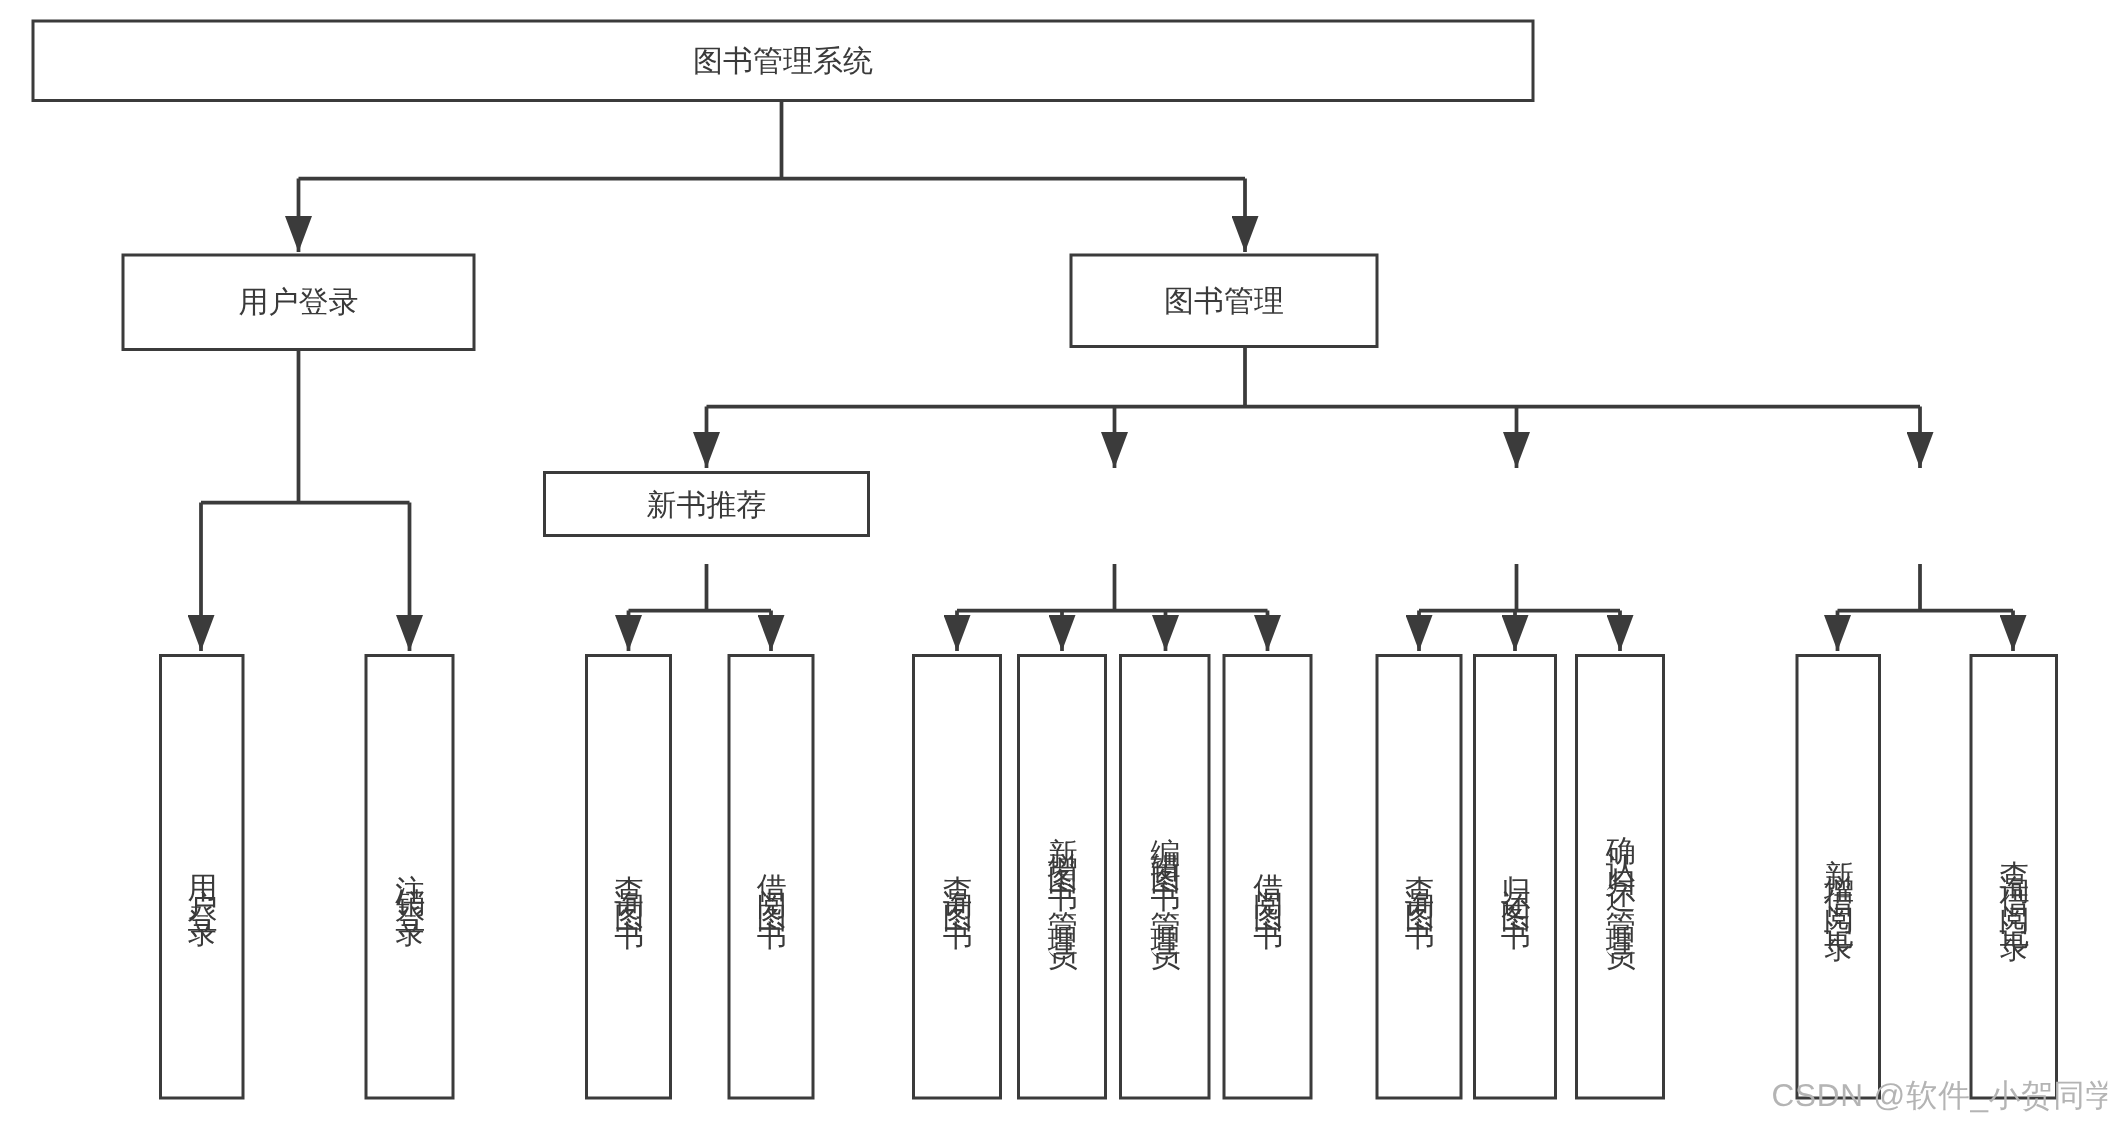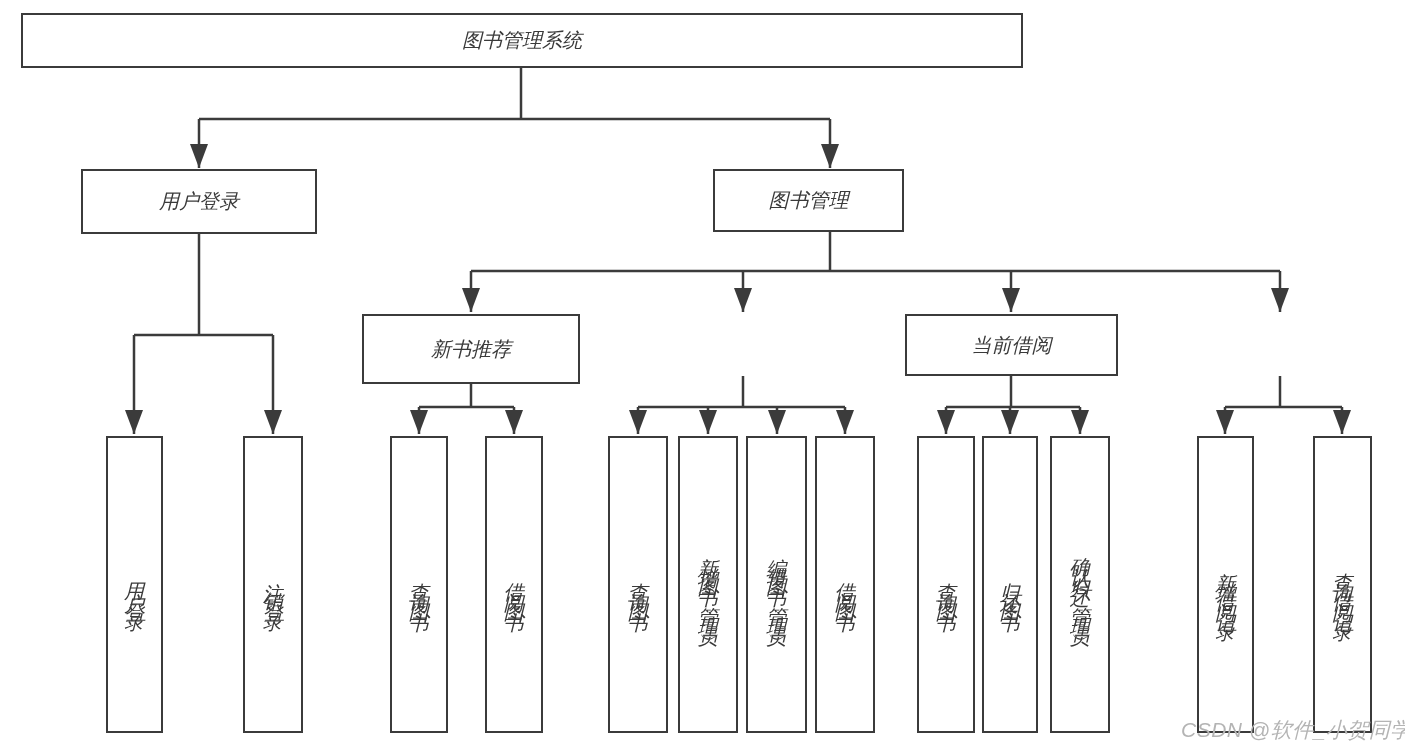--- a/index.html
+++ b/index.html
@@ -1,18 +1,18 @@
 <!DOCTYPE html>
 <html><head>
 <meta charset="utf-8">
 <style>
   html,body{margin:0;padding:0;background:#ffffff;}
   #canvas{
     position:relative;width:1405px;height:747px;background:#ffffff;overflow:hidden;
-    font-family:"Liberation Sans","DejaVu Sans",sans-serif;color:#3a3a3a;font-style:italic;
+    font-family:"Liberation Sans","DejaVu Sans",sans-serif;color:#3a3a3a;
   }
   #wires{position:absolute;left:0;top:0;width:1405px;height:747px;}
   .box{
     position:absolute;box-sizing:border-box;background:#ffffff;
     border:2.5px solid #3b3b3b;display:flex;align-items:center;justify-content:center;
     font-size:20px;color:#3a3a3a;z-index:2;
   }
   .vbox{
     writing-mode:vertical-rl;text-orientation:mixed;letter-spacing:10px;
     line-height:1;padding-top:4px;
@@ -73,24 +73,23 @@
       <path d="M1280 376 V407"></path>
       <path d="M1225 407 H1342"></path>
       <path d="M1225 407 V434" marker-end="url(#arrow)"></path>
       <path d="M1342 407 V434" marker-end="url(#arrow)"></path>
     </g>
   </svg>
 
   <div class="box" style="left:21px;top:13px;width:1002px;height:55px">图书管理系统</div>
 
   <div class="box" style="left:81px;top:169px;width:236px;height:65px">用户登录</div>
-  <div class="box" style="left:713px;top:169px;width:191px;height:63px">图书管理</div>
+  <div class="box" style="left:713px;top:169px;width:206px;height:63px">图书管理</div>
 
-  <div class="box" style="left:362px;top:314px;width:218px;height:70px">新书推荐</div>
-  <div class="box" style="left:905px;top:314px;width:213px;height:62px">当前借阅</div>
+  <div class="box" style="left:362px;top:314px;width:218px;height:44px">新书推荐</div>
 
   <div class="box vbox" style="left:106px;top:436px;width:57px;height:297px">用户登录</div>
   <div class="box vbox" style="left:243px;top:436px;width:60px;height:297px">注销登录</div>
 
   <div class="box vbox" style="left:390px;top:436px;width:58px;height:297px">查询图书</div>
   <div class="box vbox" style="left:485px;top:436px;width:58px;height:297px">借阅图书</div>
 
   <div class="box vbox" style="left:608px;top:436px;width:60px;height:297px">查询图书</div>
   <div class="box vbox" style="left:678px;top:436px;width:60px;height:297px">新增图书（管理员）</div>
   <div class="box vbox" style="left:746px;top:436px;width:61px;height:297px">编辑图书（管理员）</div>

